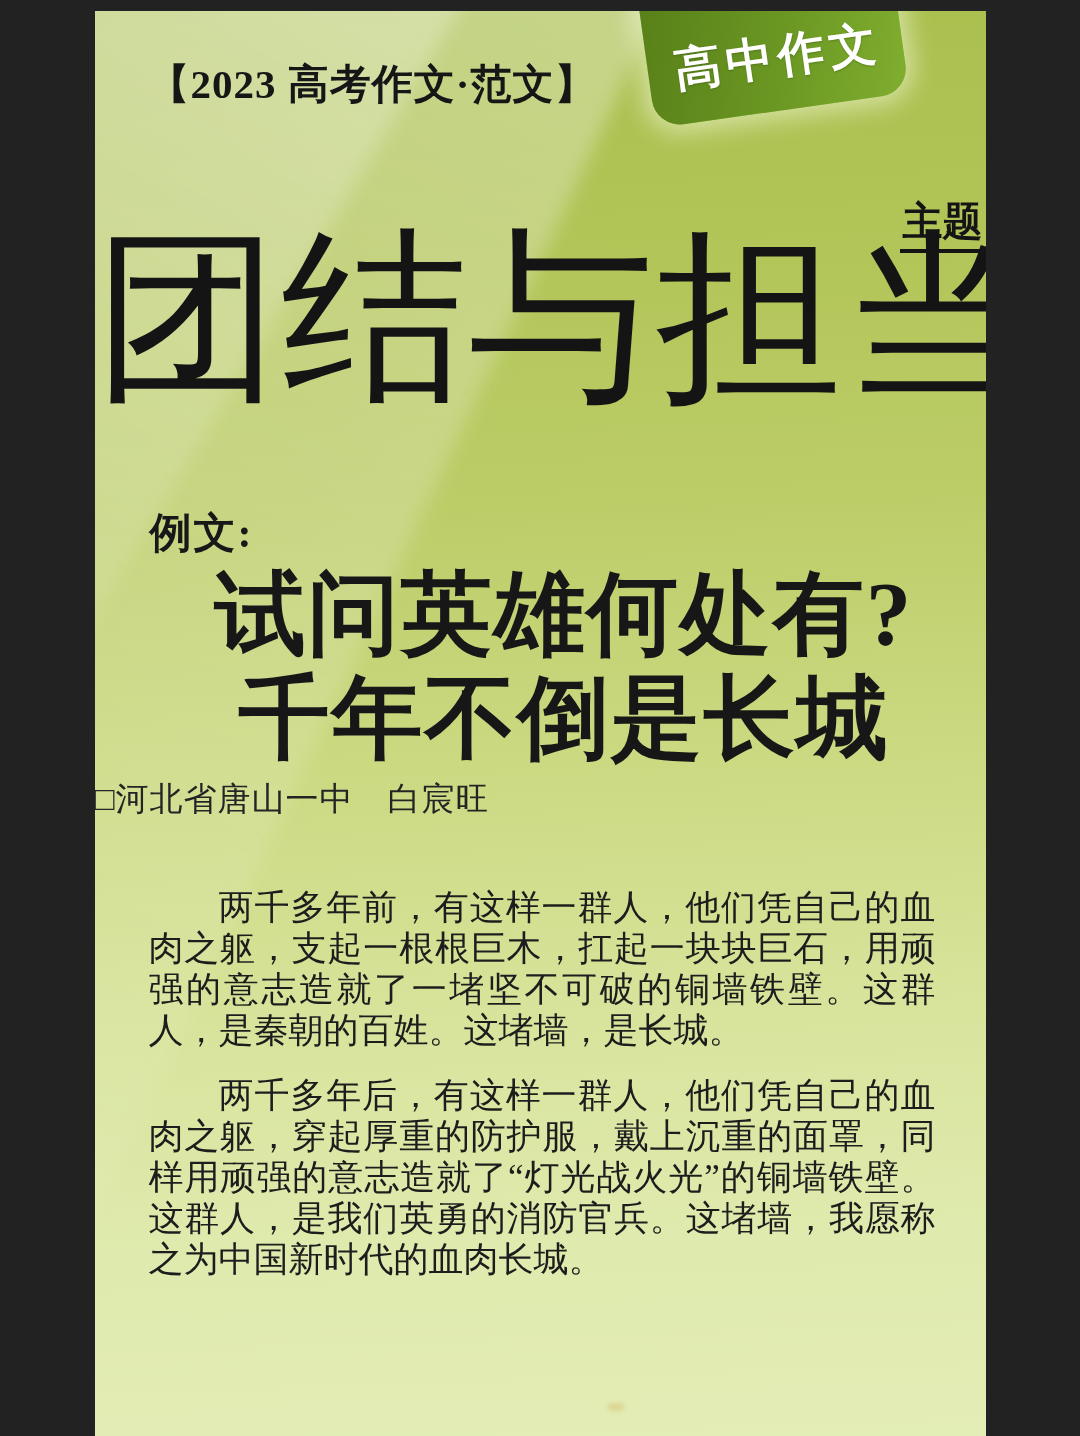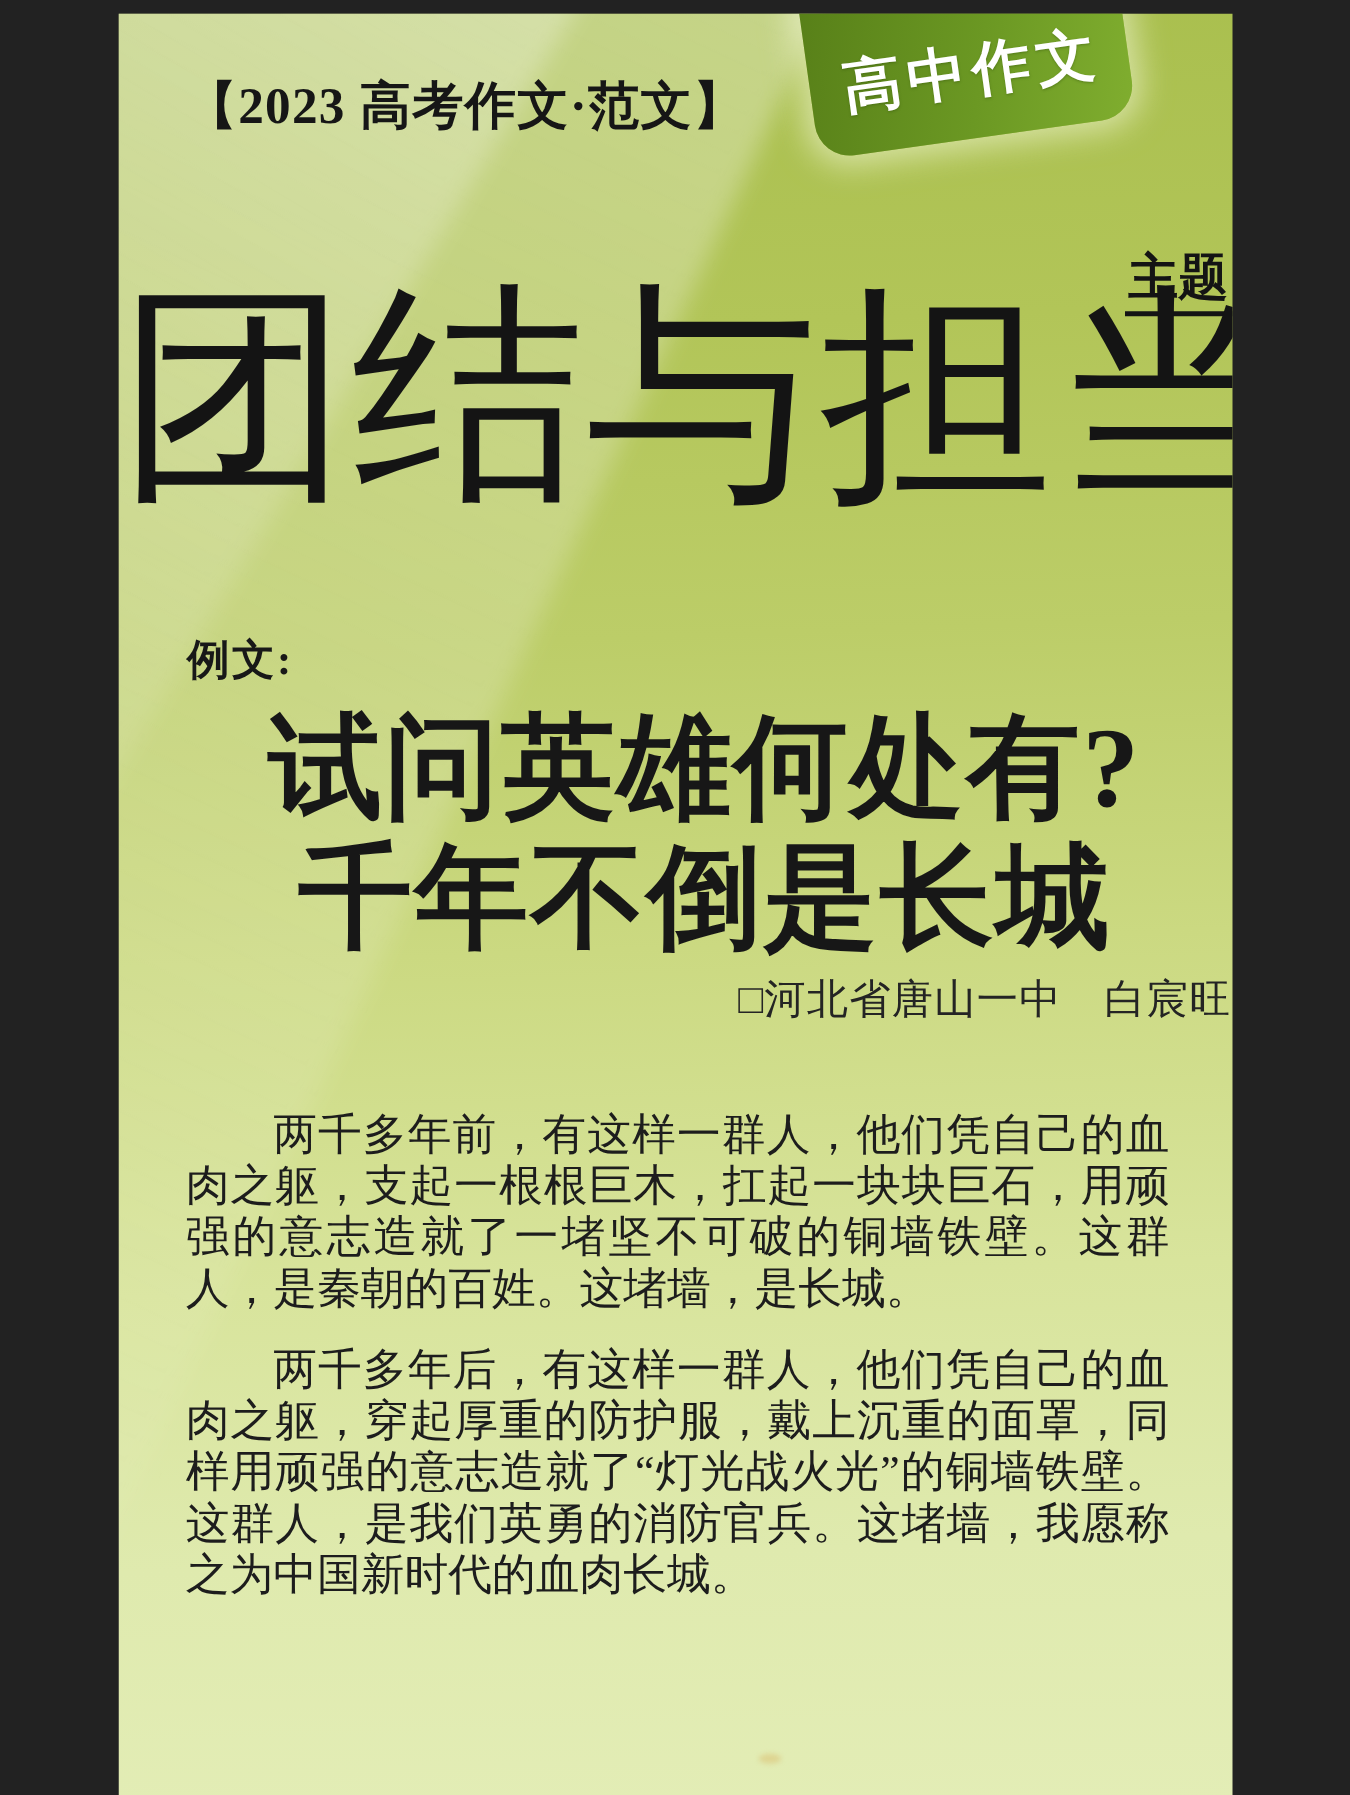--- a/index.html
+++ b/index.html
@@ -48,31 +48,31 @@
   }
   .kicker span{border-bottom:4px solid #141414;padding:0 3px 5px 3px;}
   .main-title{
     position:absolute;top:198px;left:0;width:100%;
     text-align:center;
     font-size:186px;font-weight:normal;line-height:1.18;
     letter-spacing:1px;color:#141414;white-space:nowrap;
   }
   .example-label{
     position:absolute;top:494px;left:55px;
-    font-size:34px;font-weight:bold;color:#181818;letter-spacing:2px;
+    font-size:42px;font-weight:bold;color:#181818;letter-spacing:2px;
   }
   .essay-title{
     position:absolute;top:552px;left:0;width:100%;
     text-align:center;font-weight:bold;color:#171717;
     font-size:91px;line-height:1.14;letter-spacing:2px;
   }
   .essay-title span{display:block;padding-left:48px;}
   .byline{
     position:absolute;top:766px;left:0;width:100%;
-    text-align:right;font-size:33px;color:#242424;letter-spacing:1px;
+    text-align:left;font-size:33px;color:#242424;letter-spacing:1px;
   }
   .body-text{
     position:absolute;top:876px;left:54px;right:50px;
     font-size:35px;line-height:41px;color:#1d1d1d;
     text-align:justify;
   }
   .body-text p{margin:0;text-indent:2em;}
   .body-text p + p{margin-top:24px;}
   .watermark-dot{
     position:absolute;top:1392px;left:512px;width:18px;height:8px;

